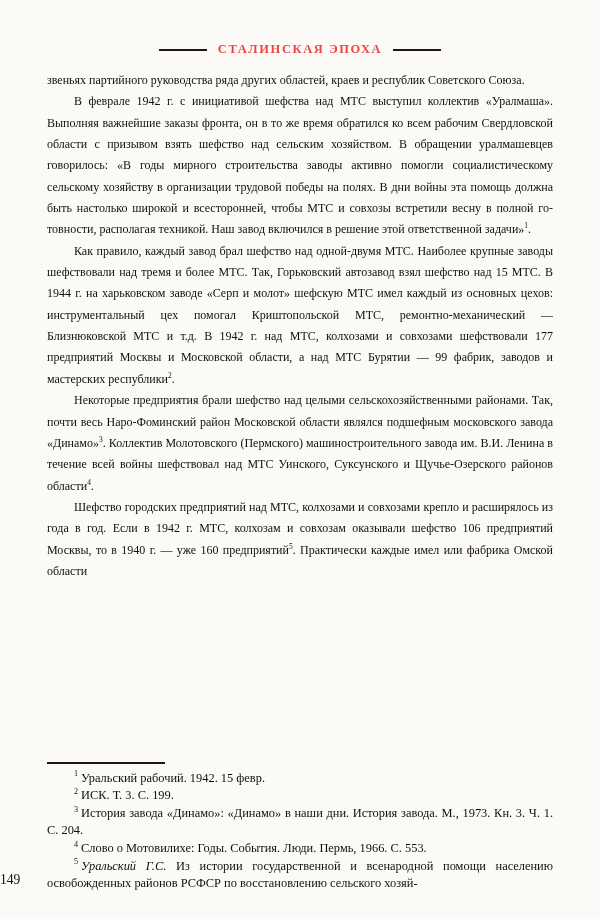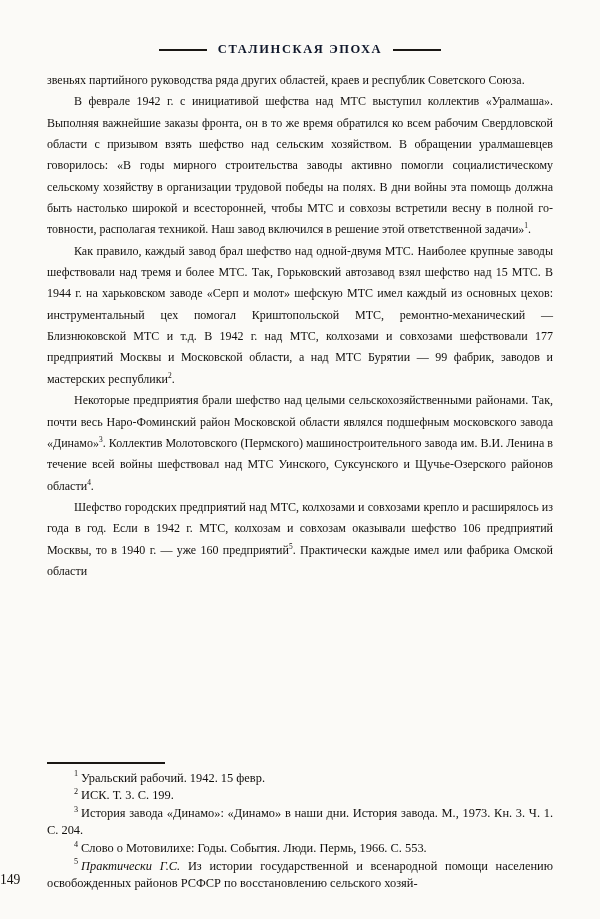--- a/index.html
+++ b/index.html
@@ -16,21 +16,21 @@
     padding:0;
   }
   
   .header {
     position:absolute; top:42px; left:47px; width:506px;
     display:flex; align-items:center; justify-content:center; gap:11px;
   }
   .header .rule { width:48px; height:2px; background:#1a1714; }
   .header .title {
     font-size:12.5px; font-weight:bold; letter-spacing:1.6px;
-    white-space:nowrap; color:#0f172a;
+    white-space:nowrap; color:#ef4444;
   }
   
   .body {
     position:absolute; top:70px; left:47px; width:506px;
   }
   .body p {
     margin:0;
     font-size:12px;
     line-height:21.35px;
     text-align:justify;
@@ -78,18 +78,18 @@
     <p><span>Некоторые предприятия брали шефство над целыми сельскохозяй­ственными районами. Так, почти весь Наро-Фоминский район Московской области являлся подшефным московского завода «Динамо»</span><sup>3</sup><span>. Коллектив Молотовского (Пермского) машиностроительного завода им. В.И. Лени­на в течение всей войны шефствовал над МТС Уинского, Суксунского и Щучье-Озерского районов области</span><sup>4</sup><span>.</span></p>
     <p><span>Шефство городских предприятий над МТС, колхозами и совхозами крепло и расширялось из года в год. Если в 1942 г. МТС, колхозам и со­вхозам оказывали шефство 106 предприятий Москвы, то в 1940 г. — уже 160 предприятий</span><sup>5</sup><span>. Практически каждые имел или фабрика Омской области</span></p>
   </div>
 
   <div class="notes">
     <div class="sep"></div>
     <p class="note"><sup>1</sup><i></i><span>Уральский рабочий. 1942. 15 февр.</span></p>
     <p class="note"><sup>2</sup><i></i><span>ИСК. Т. 3. С. 199.</span></p>
     <p class="note"><sup>3</sup><i></i><span>История завода «Динамо»: «Динамо» в наши дни. История завода. М., 1973. Кн. 3. Ч. 1. С. 204.</span></p>
     <p class="note"><sup>4</sup><i></i><span>Слово о Мотовилихе: Годы. События. Люди. Пермь, 1966. С. 553.</span></p>
-    <p class="note"><sup>5</sup><i>Практически Г.С. </i><span>Из истории государственной и всенародной помощи на­селению освобожденных районов РСФСР по восстановлению сельского хозяй-</span></p>
+    <p class="note"><sup>5</sup><i>Уральский Г.С. </i><span>Из истории государственной и всенародной помощи на­селению освобожденных районов РСФСР по восстановлению сельского хозяй-</span></p>
   </div>
 
   <div class="folio">149</div>
 
 </div>
 
 </body></html>

